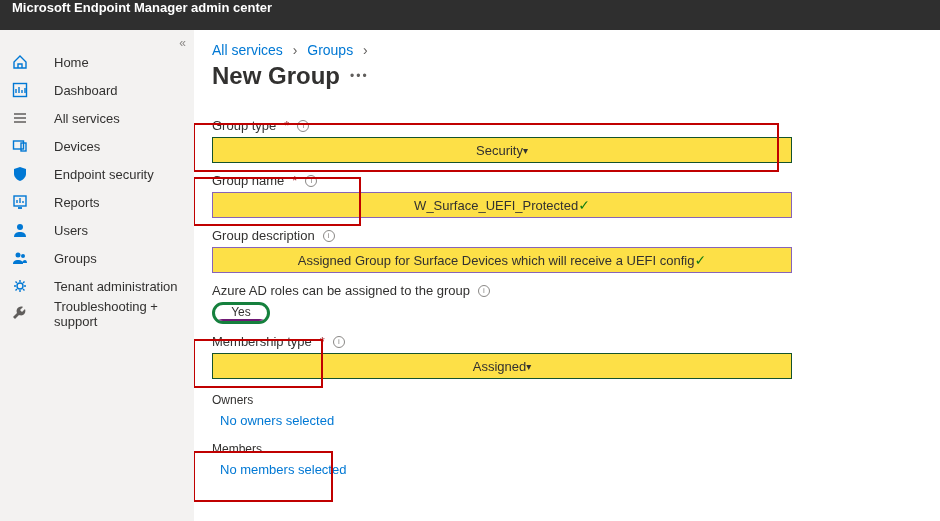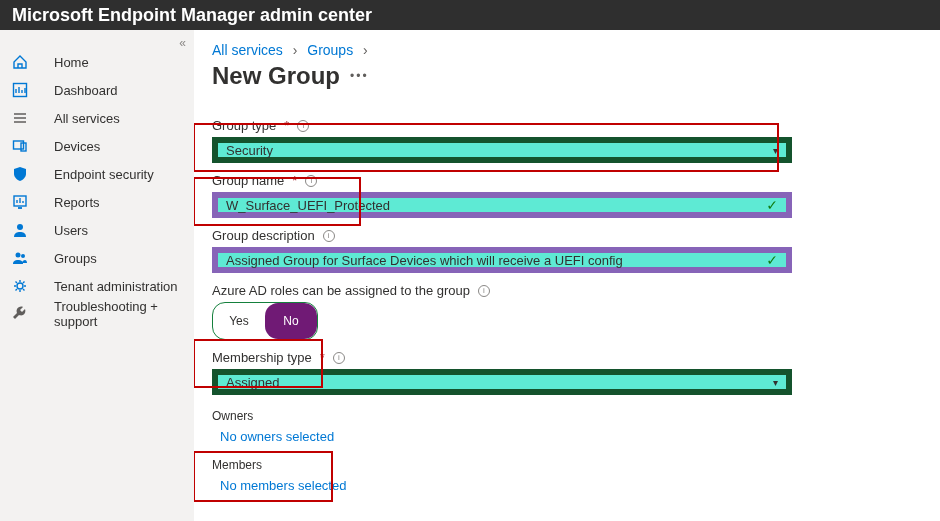--- a/index.html
+++ b/index.html
@@ -1,39 +1,39 @@
 <!DOCTYPE html>
 <html><head>
 <meta charset="utf-8">
 <style>
   * { box-sizing: border-box; margin: 0; padding: 0; }
   html, body { width: 940px; height: 521px; font-family: "Segoe UI", Arial, sans-serif; font-size: 13px; color: #323130; background: #fff; overflow: hidden; }
-  .titlebar { height: 30px; background: #2f2f2f; color: #fff; display: flex; align-items: center; padding: 0 12px; font-size: 18px; font-weight: 600; }
+  .titlebar { height: 30px; background: #2f2f2f; color: #fff; display: flex; padding: 0 12px; font-size: 13px; font-weight: 600; }
   .body { display: flex; height: calc(100% - 30px); }
   .sidebar { width: 194px; background: #f3f2f1; position: relative; padding-top: 18px; }
   .collapse { position: absolute; top: 6px; right: 8px; color: #8a8886; font-size: 12px; cursor: pointer; }
   .nav-item { display: flex; align-items: center; height: 28px; padding: 0 12px; cursor: pointer; color: #323130; gap: 26px; font-size: 13px; }
   .nav-icon { width: 16px; height: 16px; display: inline-flex; align-items: center; justify-content: center; color: #0078d4; }
   .nav-icon.gray { color: #605e5c; }
   .main { flex: 1; padding: 12px 18px 0 18px; overflow: hidden; }
   .breadcrumb { color: #0078d4; font-size: 14px; margin-bottom: 4px; }
   .breadcrumb .sep { color: #605e5c; margin: 0 6px; }
   .page-title-row { display: flex; align-items: center; gap: 10px; margin-bottom: 28px; }
   .page-title { font-size: 24px; font-weight: 600; color: #323130; }
   .dots { color: #605e5c; font-size: 12px; letter-spacing: 2px; }
   .form { max-width: 580px; }
   .label-row { display: flex; align-items: center; gap: 8px; margin-bottom: 4px; margin-top: 10px; font-size: 13px; color: #323130; }
   .req { color: #a4262c; }
   .info-icon { width: 12px; height: 12px; border: 1px solid #8a8886; border-radius: 50%; display: inline-flex; align-items: center; justify-content: center; font-size: 8px; color: #8a8886; line-height: 1; }
-  .field { width: 100%; height: 26px; border: 6px solid #14532d; padding: 0 8px; display: flex; align-items: center; justify-content: space-between; font-size: 13px; background: #5eead4; }
+  .field { width: 100%; height: 26px; border: 1px solid #14532d; padding: 0 8px; display: flex; align-items: center; justify-content: center; font-size: 13px; background: #fde047; }
   .field.purple { border-color: #8764b8; }
   .check { color: #107c10; font-size: 14px; }
   .chev { color: #323130; font-size: 10px; }
   .toggle { display: flex; align-items: center; gap: 0; margin-top: 4px; }
-  .toggle-wrap { display: inline-flex; border: 1px solid #15803d; border-radius: 13px; overflow: hidden; height: 38px; }
+  .toggle-wrap { display: inline-flex; border: 3px solid #15803d; border-radius: 13px; overflow: hidden; height: 22px; flex-direction: column; }
   .toggle-opt { width: 52px; display: inline-flex; align-items: center; justify-content: center; font-size: 12px; cursor: pointer; }
   .toggle-opt.active { background: #701a75; color: #fff; border-radius: 13px; }
   .section-head { font-size: 12px; color: #323130; margin-top: 14px; margin-bottom: 6px; }
   .link { color: #0078d4; font-size: 13px; padding-left: 8px; cursor: pointer; }
   .hl { position: absolute; border: 2px solid #c00000; pointer-events: none; }
 </style>
 </head>
 <body>
 
 <div class="titlebar">

